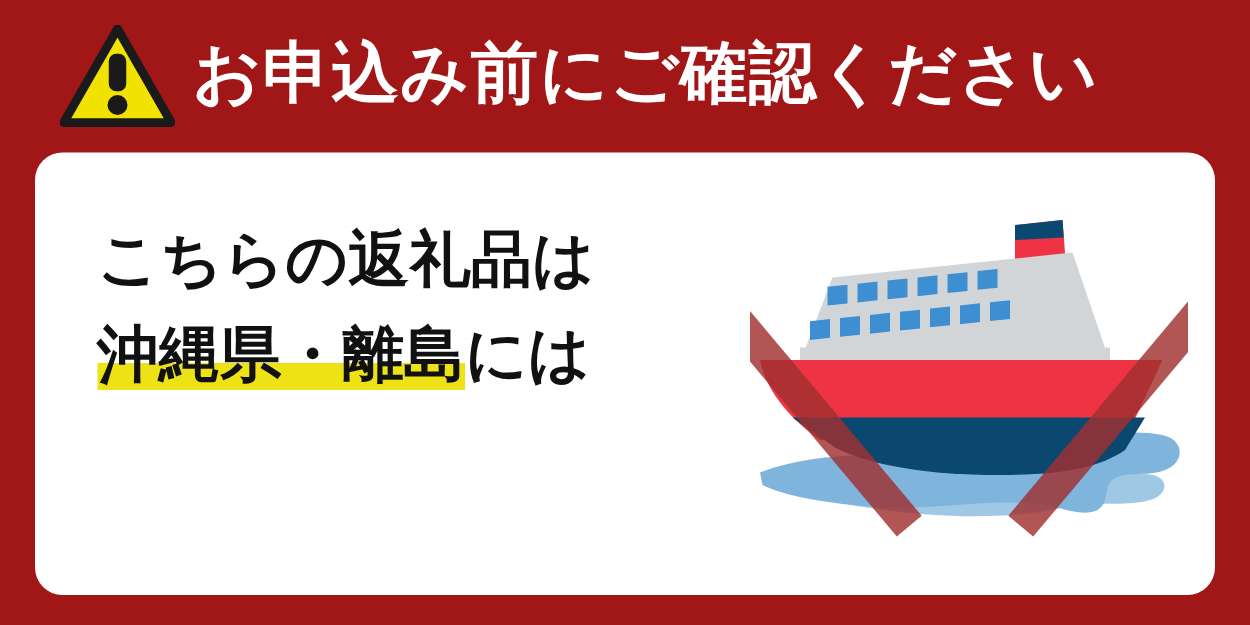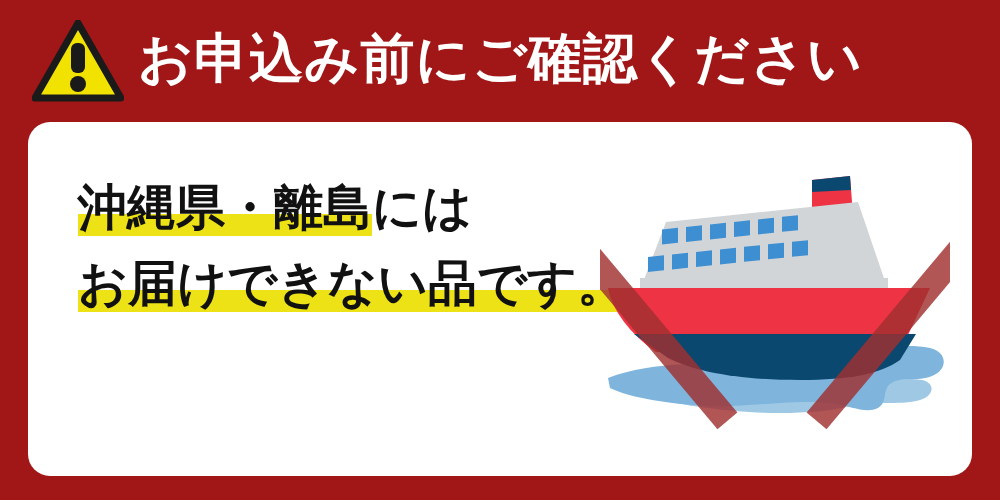--- a/index.html
+++ b/index.html
@@ -24,21 +24,21 @@
 
   
   .header {
     position: absolute;
     left: 0;
     top: 0;
     width: 1000px;
     height: 118px;
     display: flex;
     align-items: center;
-    padding-left: 32px;
+    padding-left: 48px;
     box-sizing: border-box;
   }
 
   .warn-icon {
     width: 92px;
     height: 82px;
     flex: 0 0 auto;
     margin-right: 14px;
     margin-top: 4px;
   }
@@ -118,28 +118,28 @@
       <circle cx="46" cy="64" r="8" fill="#1A1A1A"></circle>
     </svg>
 
     <div class="header-title">お申込み前にご確認ください</div>
   </div>
 
   <div class="card">
 
     <div class="message">
 
+      <div class="msg-line">
+        <span>こちらの返礼品は</span>
+      </div>
 
       <div class="msg-line">
         <span class="hl">沖縄県・離島</span><span>には</span>
       </div>
 
-      <div class="msg-line">
-        <span class="hl">お届けできない品です。</span>
-      </div>
     </div>
 
     <div class="ship-wrap">
       <svg class="ship-svg" viewBox="0 0 350 270">
 
         <g>
           <path d="M8 216 C60 196 120 204 180 200 C245 196 290 178 330 186
                    C348 190 348 208 332 214 C318 220 300 214 290 222
                    C282 229 288 240 278 246 C266 252 250 244 236 242
                    C196 236 150 246 108 244 C70 242 30 236 10 226 Z" fill="#7FB5DC"></path>

